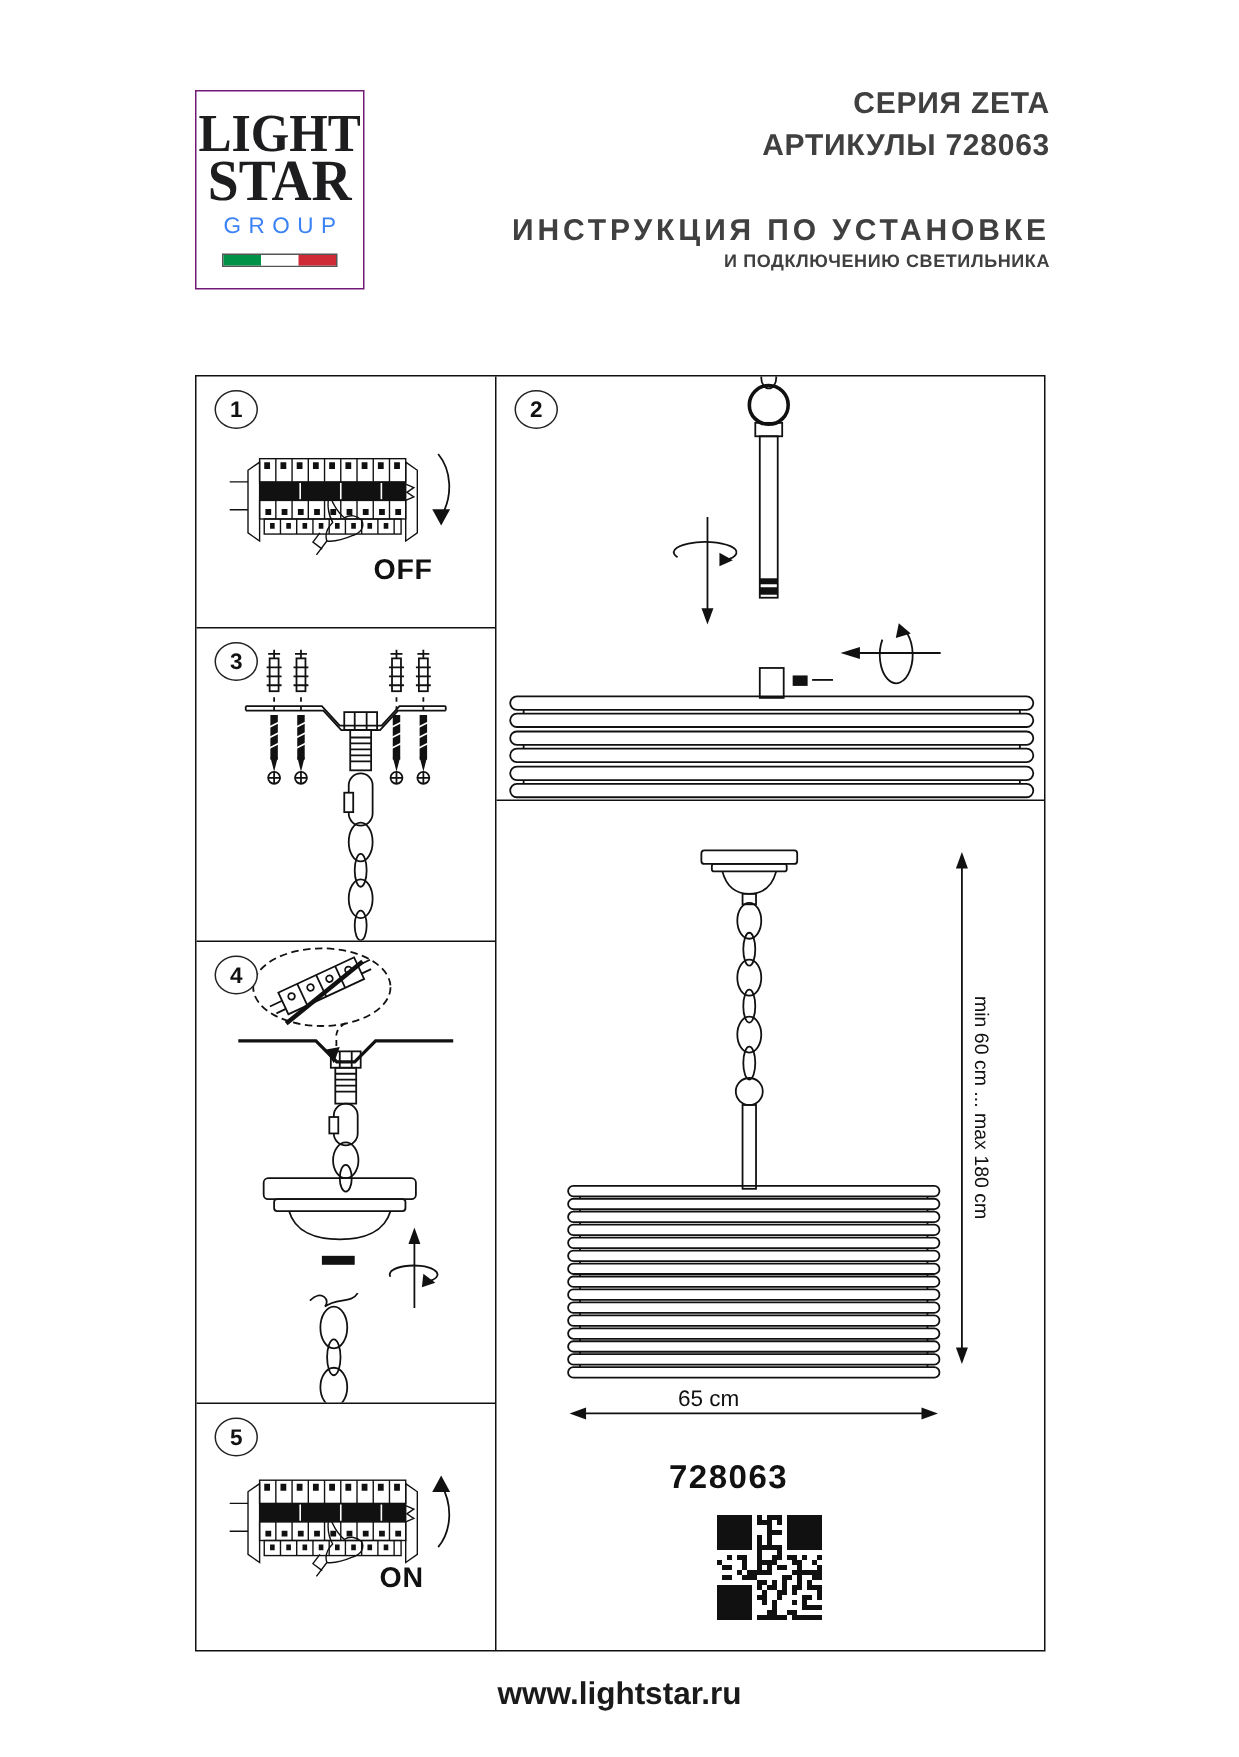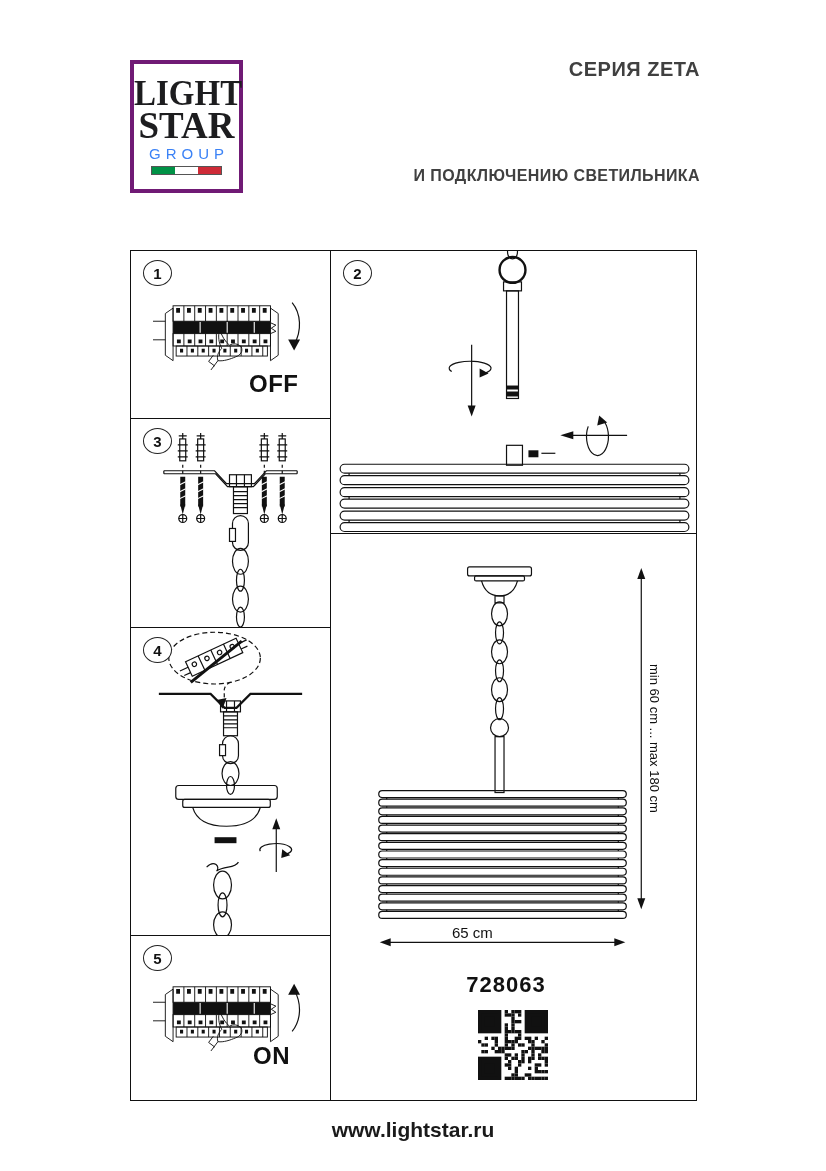--- a/index.html
+++ b/index.html
@@ -1,56 +1,56 @@
 <!DOCTYPE html>
 <html><head>
 <meta charset="utf-8">
 <style>
   * { margin:0; padding:0; box-sizing:border-box; }
   html,body { width:826px; height:1171px; background:#fff; font-family:"Liberation Sans","DejaVu Sans",sans-serif; color:#111; }
   #page { position:relative; width:826px; height:1171px; background:#fff; overflow:hidden; }
 
   
-  .logo-box { position:absolute; left:130px; top:60px; width:113px; height:133px; border:4px solid #701a75; text-align:center; }
+  .logo-box { position:absolute; left:130px; top:60px; width:113px; height:133px; border:1px solid #701a75; text-align:center; }
   .logo-word { font-family:"Liberation Serif","DejaVu Serif",serif; font-weight:bold; color:#1d1d1f; line-height:0.92; letter-spacing:0px; }
   .logo-l1 { font-size:33px; margin-top:14px; transform:scaleY(1.08); }
   .logo-l2 { font-size:37px; transform:scaleY(1.05); }
   .logo-l3 { font-family:"Liberation Sans","DejaVu Sans",sans-serif; font-weight:400; font-size:15px; letter-spacing:5px; color:#3b82f6; margin-top:3px; text-indent:5px; }
   .flag { position:absolute; left:17px; right:17px; bottom:14px; height:9px; border:1px solid #555; display:flex; }
   .flag span { flex:1; }
   .flag .g { background:#009246; } .flag .w { background:#ffffff; } .flag .r { background:#ce2b37; }
 
   .title-line { position:absolute; right:126px; text-align:right; font-weight:bold; color:#404040; white-space:nowrap; }
   .t-series  { top:58px;  font-size:20px; letter-spacing:0.5px; }
   .t-article { top:86px;  font-size:20px; letter-spacing:0.5px; }
   .t-instr1  { top:143px; font-size:20px; letter-spacing:2.6px; }
-  .t-instr2  { top:167px; font-size:16px; letter-spacing:0.4px; }
+  .t-instr2  { top:167px; font-size:12px; letter-spacing:0.4px; }
 
   
   .frame { position:absolute; left:130px; top:250px; width:567px; height:851px; border:1.5px solid #111; display:flex; }
   .col-left { width:200px; border-right:1.3px solid #111; display:flex; flex-direction:column; }
   .col-right { flex:1; display:flex; flex-direction:column; }
   .panel { position:relative; }
   .pb { border-bottom:1.3px solid #111; }
   .p1 { height:168px; } .p3 { height:209px; } .p4 { height:308px; } .p5 { flex:1; }
   .p2 { height:283px; } .pdraw { flex:1; }
   .panel svg.art { position:absolute; inset:0; width:100%; height:100%; }
 
   .badge { position:absolute; left:12px; top:9px; width:29px; height:26px; border:1.4px solid #222; border-radius:50%;
            display:flex; align-items:center; justify-content:center; font-size:15px; font-weight:bold; z-index:2; background:#fff; }
 
-  .switch-label { position:absolute; font-size:24px; font-weight:bold; letter-spacing:0.5px; }
+  .switch-label { position:absolute; font-size:19px; font-weight:bold; letter-spacing:0.5px; }
   .off-label { left:118px; top:119px; }
   .on-label  { left:122px; top:106px; }
 
   
   .dim-v { position:absolute; left:313px; top:54px; height:300px; width:18px; writing-mode:vertical-rl;
            text-align:center; font-size:13px; color:#111; white-space:nowrap; }
   .dim-h { position:absolute; left:121px; top:390px; width:100px; text-align:left; font-size:15px; }
-  .art-num { position:absolute; left:115px; top:438px; width:120px; text-align:center; font-size:22px; font-weight:bold; letter-spacing:1px; }
+  .art-num { position:absolute; left:115px; top:438px; width:120px; font-size:22px; font-weight:bold; letter-spacing:1px; }
   .qr { position:absolute; left:147px; top:476px; width:70px; height:70px; }
   .qr rect { fill:#111; }
 
   .footer { position:absolute; left:0; right:0; top:1118px; text-align:center; font-size:21px; font-weight:bold; color:#1a1a1a; }
 
   
   svg .ln { stroke:#111; stroke-width:1.2; fill:none; }
   svg .thk { stroke:#111; stroke-width:2.2; fill:none; }
   svg .fill { fill:#111; stroke:none; }
 </style>
@@ -103,20 +103,22 @@
     <div class="logo-word logo-l2">STAR</div>
     <div class="logo-l3">GROUP</div>
     <div class="flag">
         <span class="g"></span>
         <span class="w"></span>
         <span class="r"></span>
       </div>
   </div>
 
   <div class="title-line t-series">СЕРИЯ ZETA</div>
+  <div class="title-line t-article">АРТИКУЛЫ 728063</div>
+  <div class="title-line t-instr1">ИНСТРУКЦИЯ ПО УСТАНОВКЕ</div>
   <div class="title-line t-instr2">И ПОДКЛЮЧЕНИЮ СВЕТИЛЬНИКА</div>
 
   <div class="frame">
 
     <div class="col-left">
 
       <div class="panel p1 pb">
         <div class="badge">1</div>
         <svg class="art" viewBox="0 0 200 168">
           <use href="#sym-breaker" x="22" y="44" width="140" height="86"></use>

